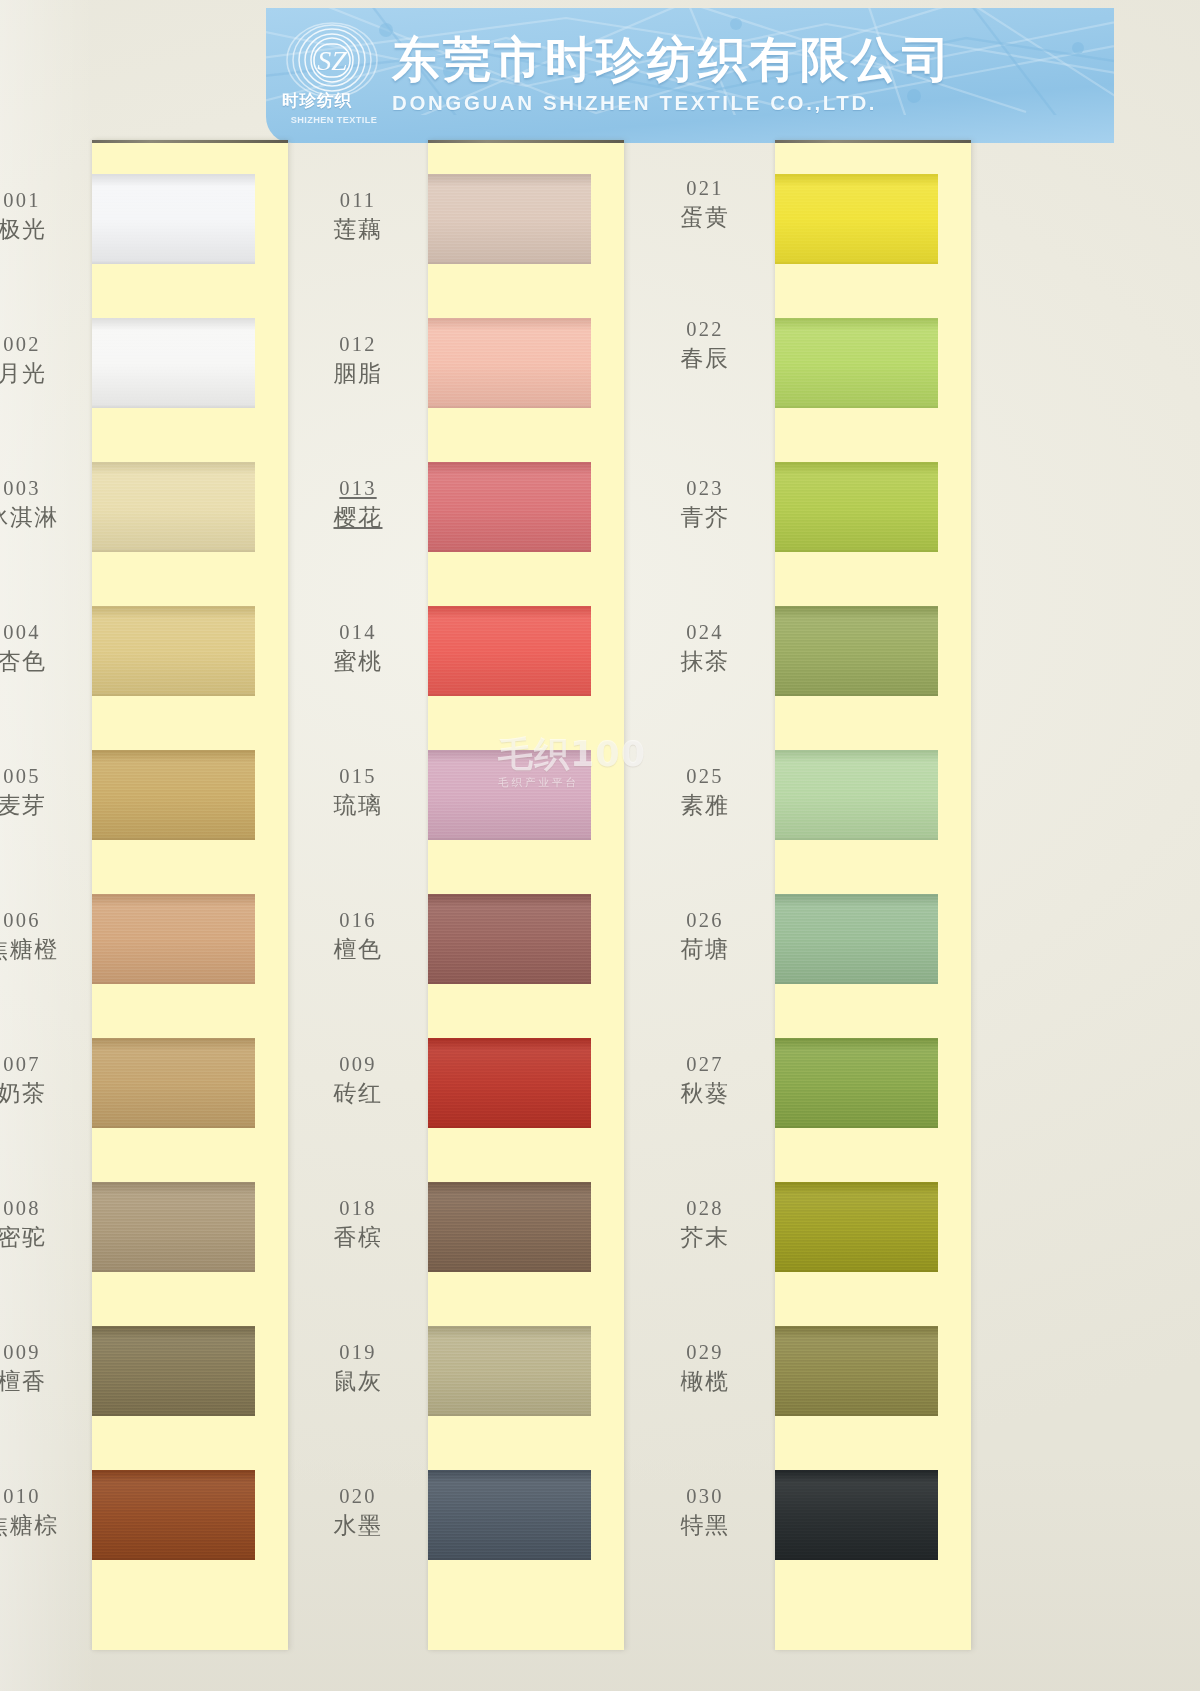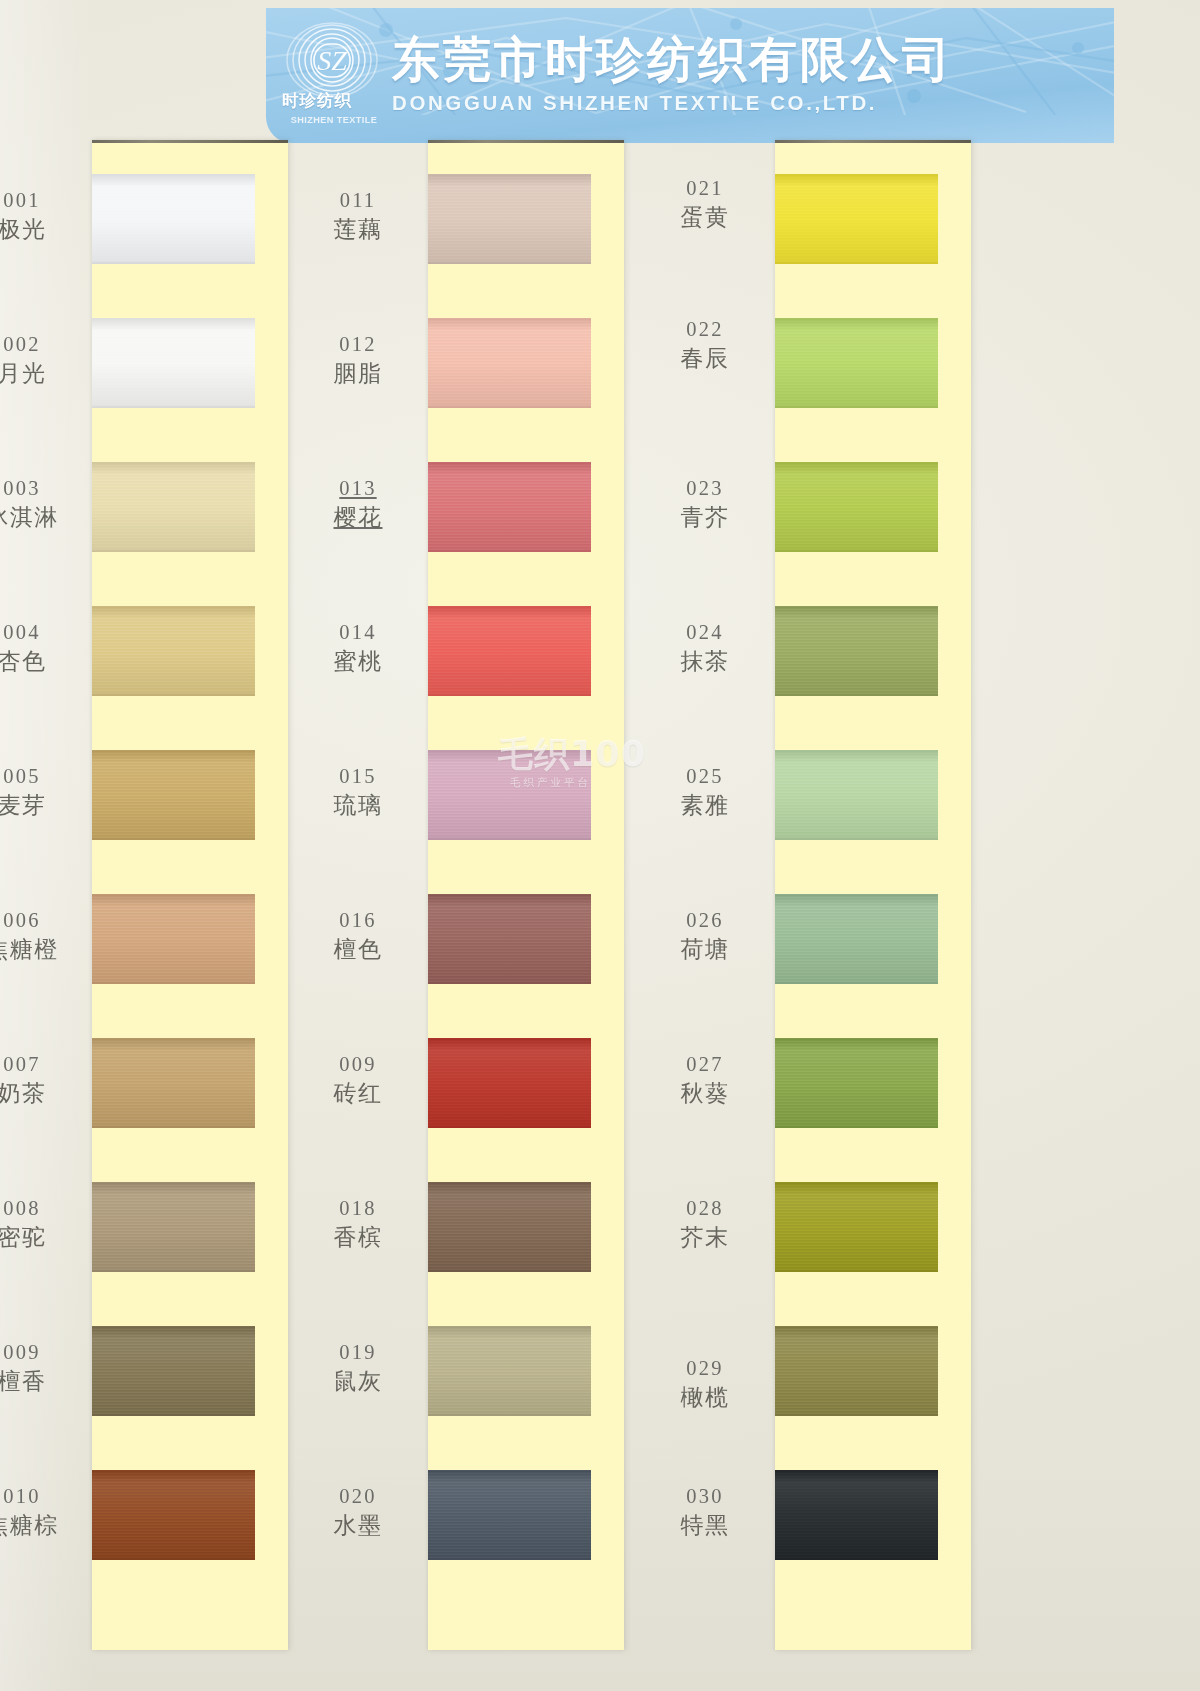--- a/index.html
+++ b/index.html
@@ -210,21 +210,20 @@
     z-index: 6;
     text-shadow: 0 1px 1px rgba(150,140,130,0.18);
   }
   .watermark .wm-sub {
     display: block;
     font-size: 10.5px;
     letter-spacing: 3px;
     font-weight: 400;
     margin-top: -2px;
     color: rgba(255,255,255,0.55);
-    margin-left: 12px;
   }
 </style>
 </head>
 <body>
 
 <div class="card-bg"></div>
 
 <div class="banner">
   <svg class="banner-lines" viewBox="0 0 848 107" preserveAspectRatio="none">
     <g stroke="#ffffff" stroke-opacity="0.42" fill="none" stroke-width="2.2">
@@ -419,21 +418,21 @@
         <div class="swatch-label" style="top: 912px;">
           <div class="swatch-code">027</div>
           <div class="swatch-name">秋葵</div>
         </div>
         <div class="yarn" style="top: 1042px; height: 90px; background: rgb(155, 155, 33);"></div>
         <div class="swatch-label" style="top: 1056px;">
           <div class="swatch-code">028</div>
           <div class="swatch-name">芥末</div>
         </div>
         <div class="yarn" style="top: 1186px; height: 90px; background: rgb(138, 132, 70);"></div>
-        <div class="swatch-label" style="top: 1200px; margin-top: 16px;">
+        <div class="swatch-label" style="top: 1200px;">
           <div class="swatch-code">029</div>
           <div class="swatch-name">橄榄</div>
         </div>
         <div class="yarn" style="top: 1330px; height: 90px; background: rgb(35, 40, 42);"></div>
         <div class="swatch-label" style="top: 1344px;">
           <div class="swatch-code">030</div>
           <div class="swatch-name">特黑</div>
         </div>
       </div>
   </div>

